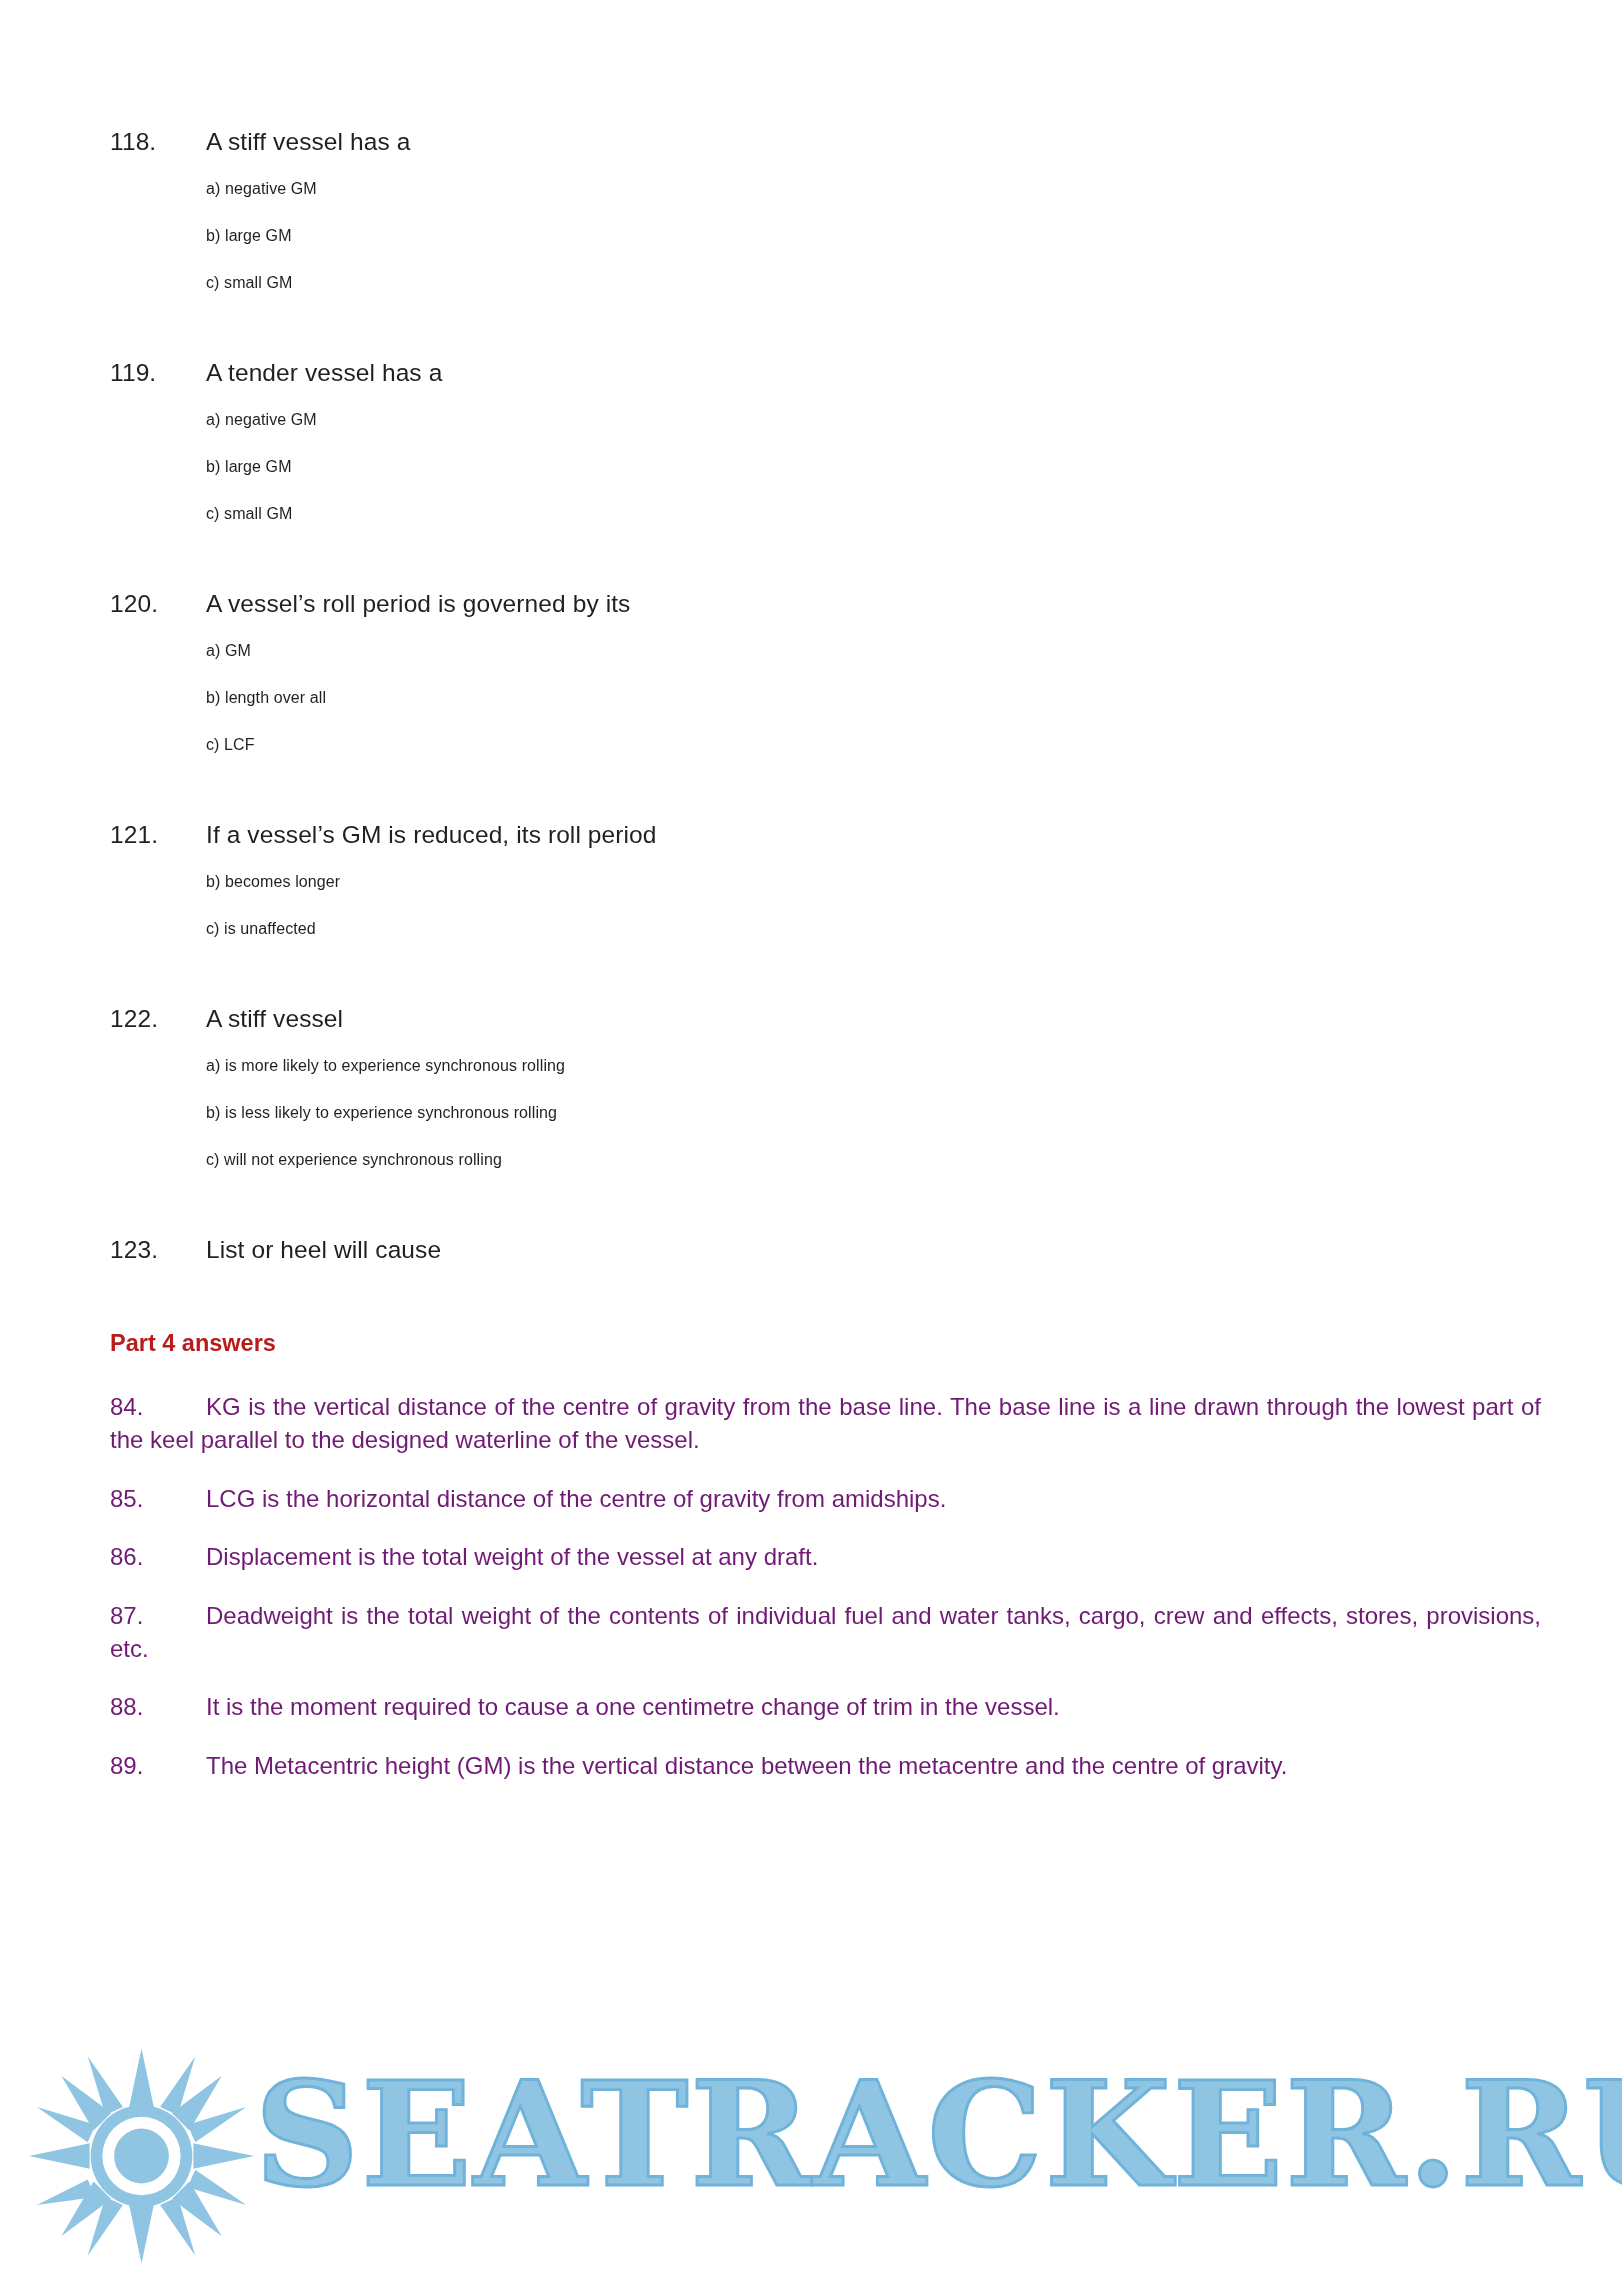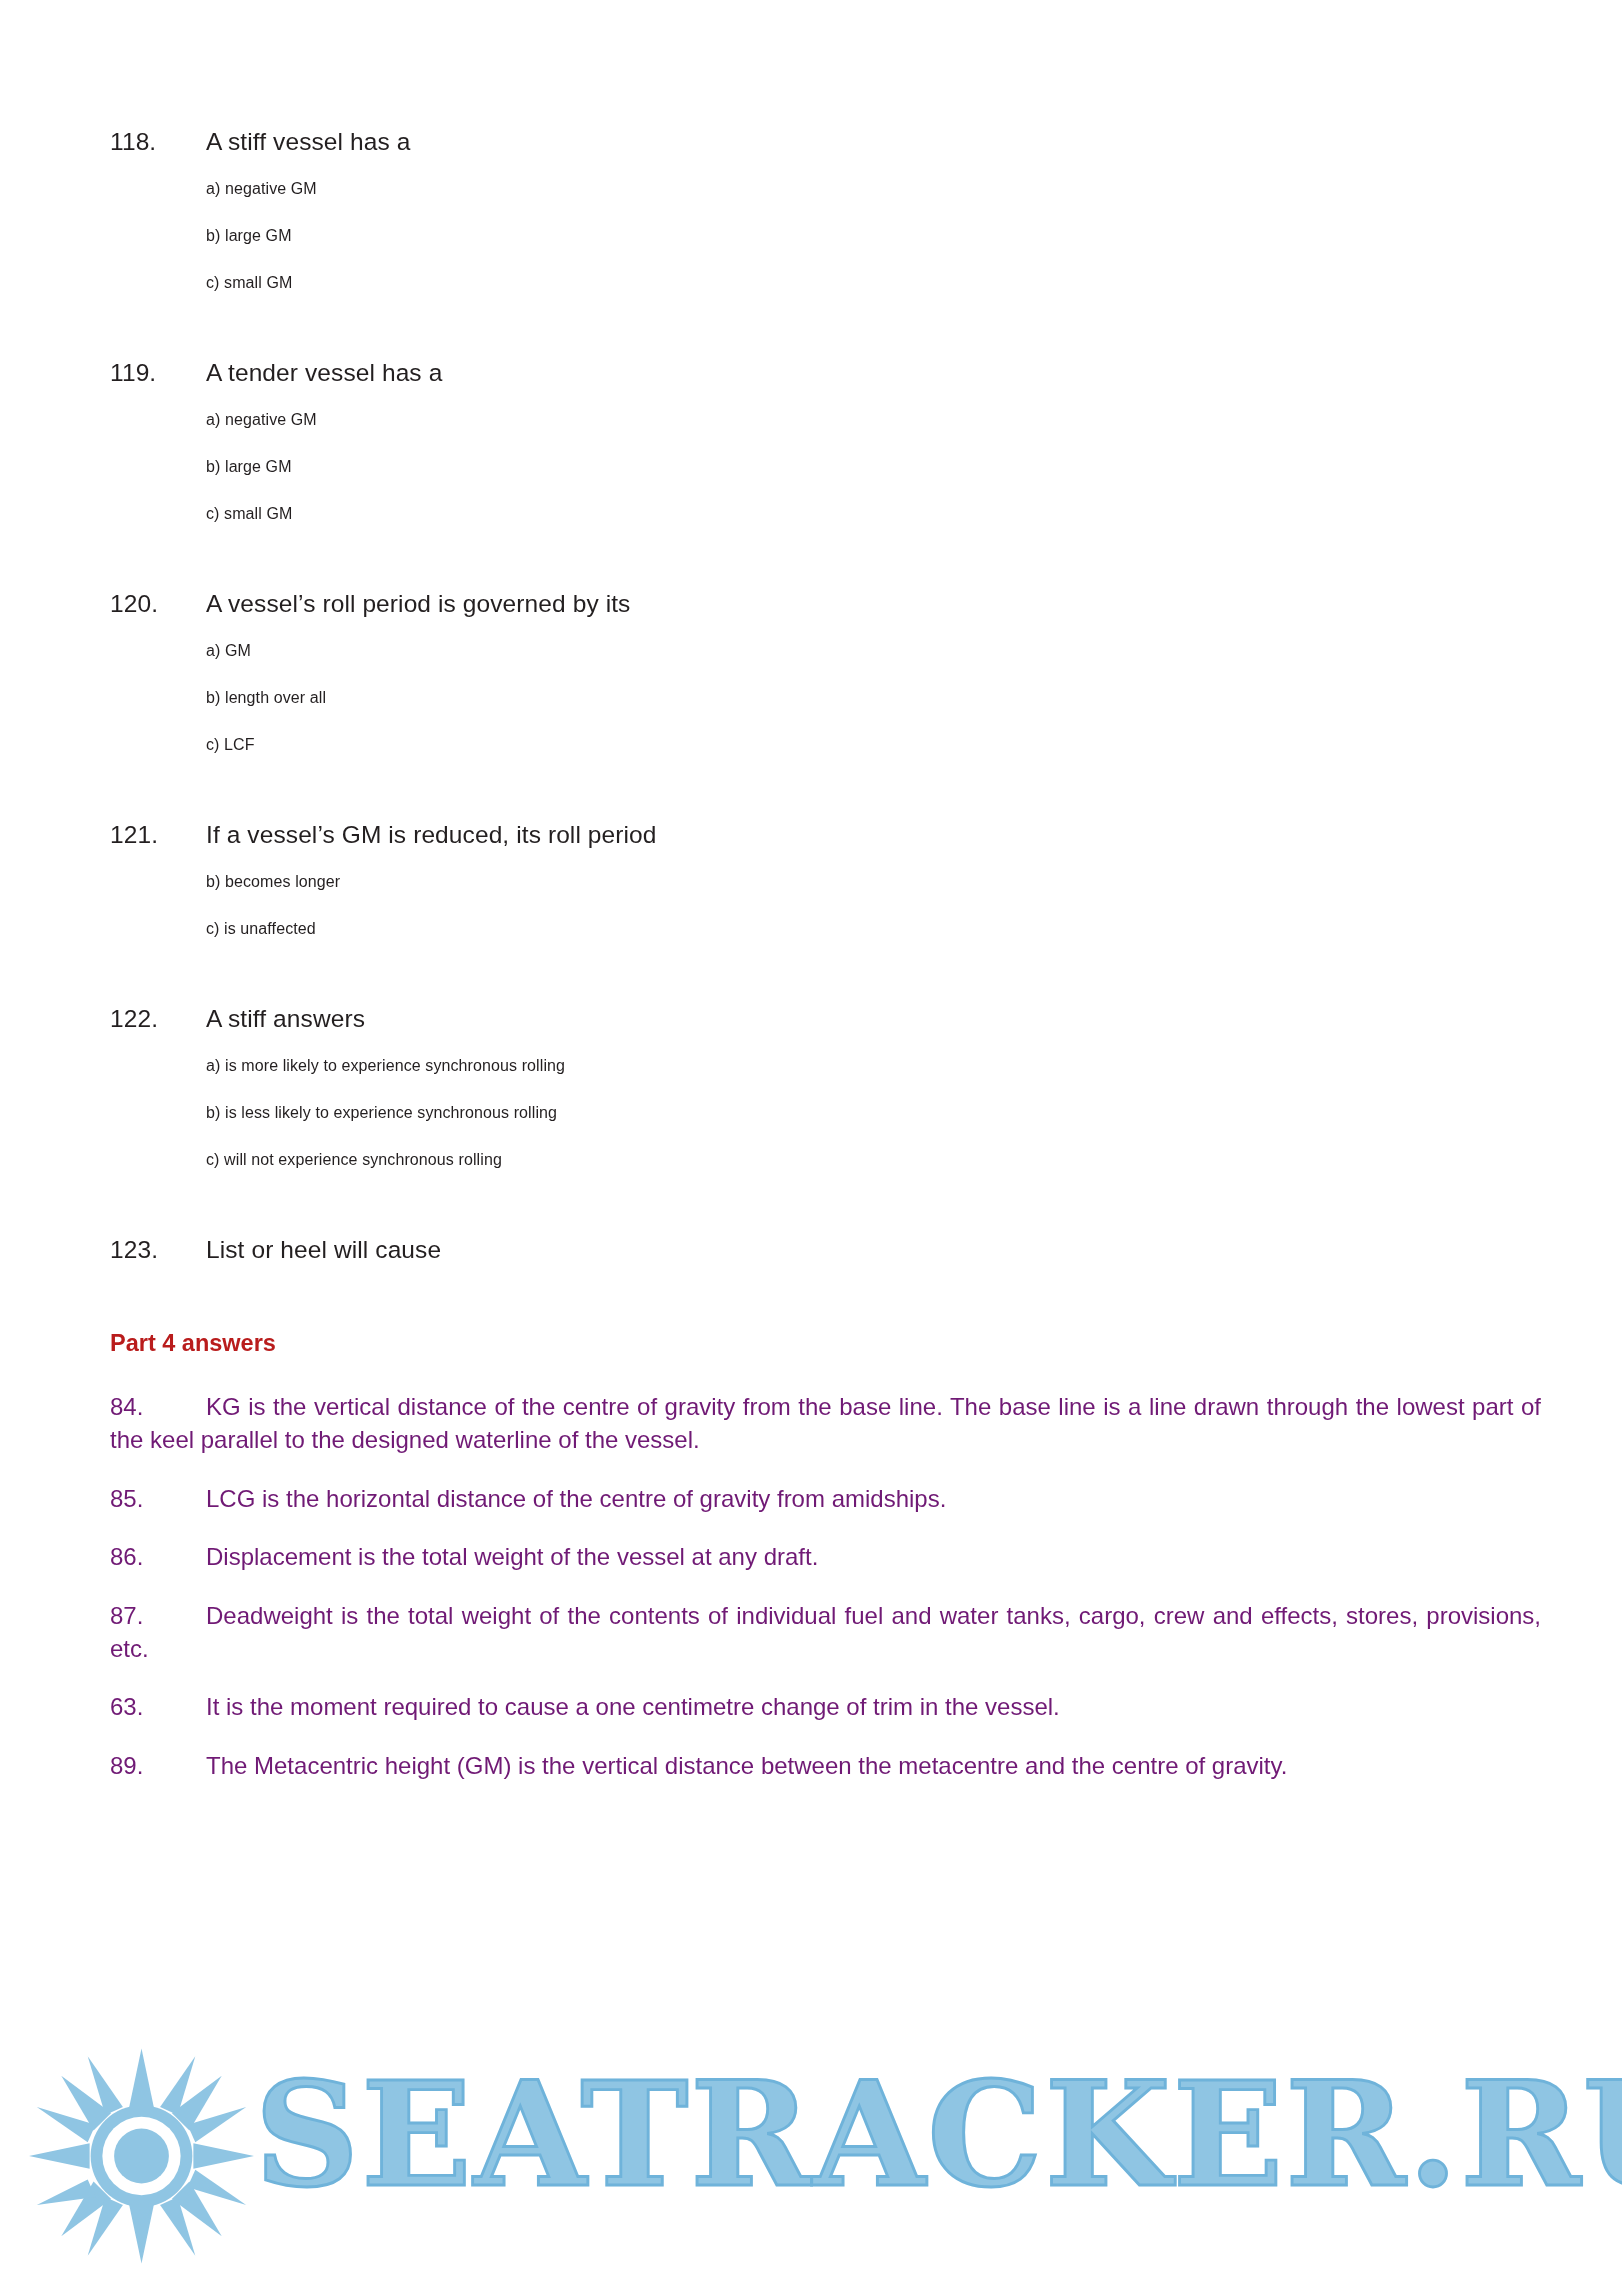--- a/index.html
+++ b/index.html
@@ -158,21 +158,21 @@
       </div>
       <div class="q-options">
         <div class="q-option">b) becomes longer</div>
         <div class="q-option">c) is unaffected</div>
       </div>
     </div>
 
     <div class="question">
       <div class="q-head">
         <div class="q-num">122.</div>
-        <div class="q-text">A stiff answers</div>
+        <div class="q-text">A stiff vessel</div>
       </div>
       <div class="q-options">
         <div class="q-option">a) is more likely to experience synchronous rolling</div>
         <div class="q-option">b) is less likely to experience synchronous rolling</div>
         <div class="q-option">c) will not experience synchronous rolling</div>
       </div>
     </div>
 
     <div class="question">
       <div class="q-head">
@@ -193,21 +193,21 @@
 
     <div class="answer">
       <span class="a-num">86.</span><span>Displacement is the total weight of the vessel at any draft.</span>
     </div>
 
     <div class="answer">
       <span class="a-num">87.</span><span>Deadweight is the total weight of the contents of individual fuel and water tanks, cargo, crew and effects, stores, provisions, etc.</span>
     </div>
 
     <div class="answer">
-      <span class="a-num">63.</span><span>It is the moment required to cause a one centimetre change of trim in the vessel.</span>
+      <span class="a-num">88.</span><span>It is the moment required to cause a one centimetre change of trim in the vessel.</span>
     </div>
 
     <div class="answer">
       <span class="a-num">89.</span><span>The  Metacentric height (GM) is the vertical distance between the metacentre and the centre of gravity.</span>
     </div>
 
   </div>
 
   <div class="watermark">
     <svg class="wm-sun" viewBox="0 0 230 220">

